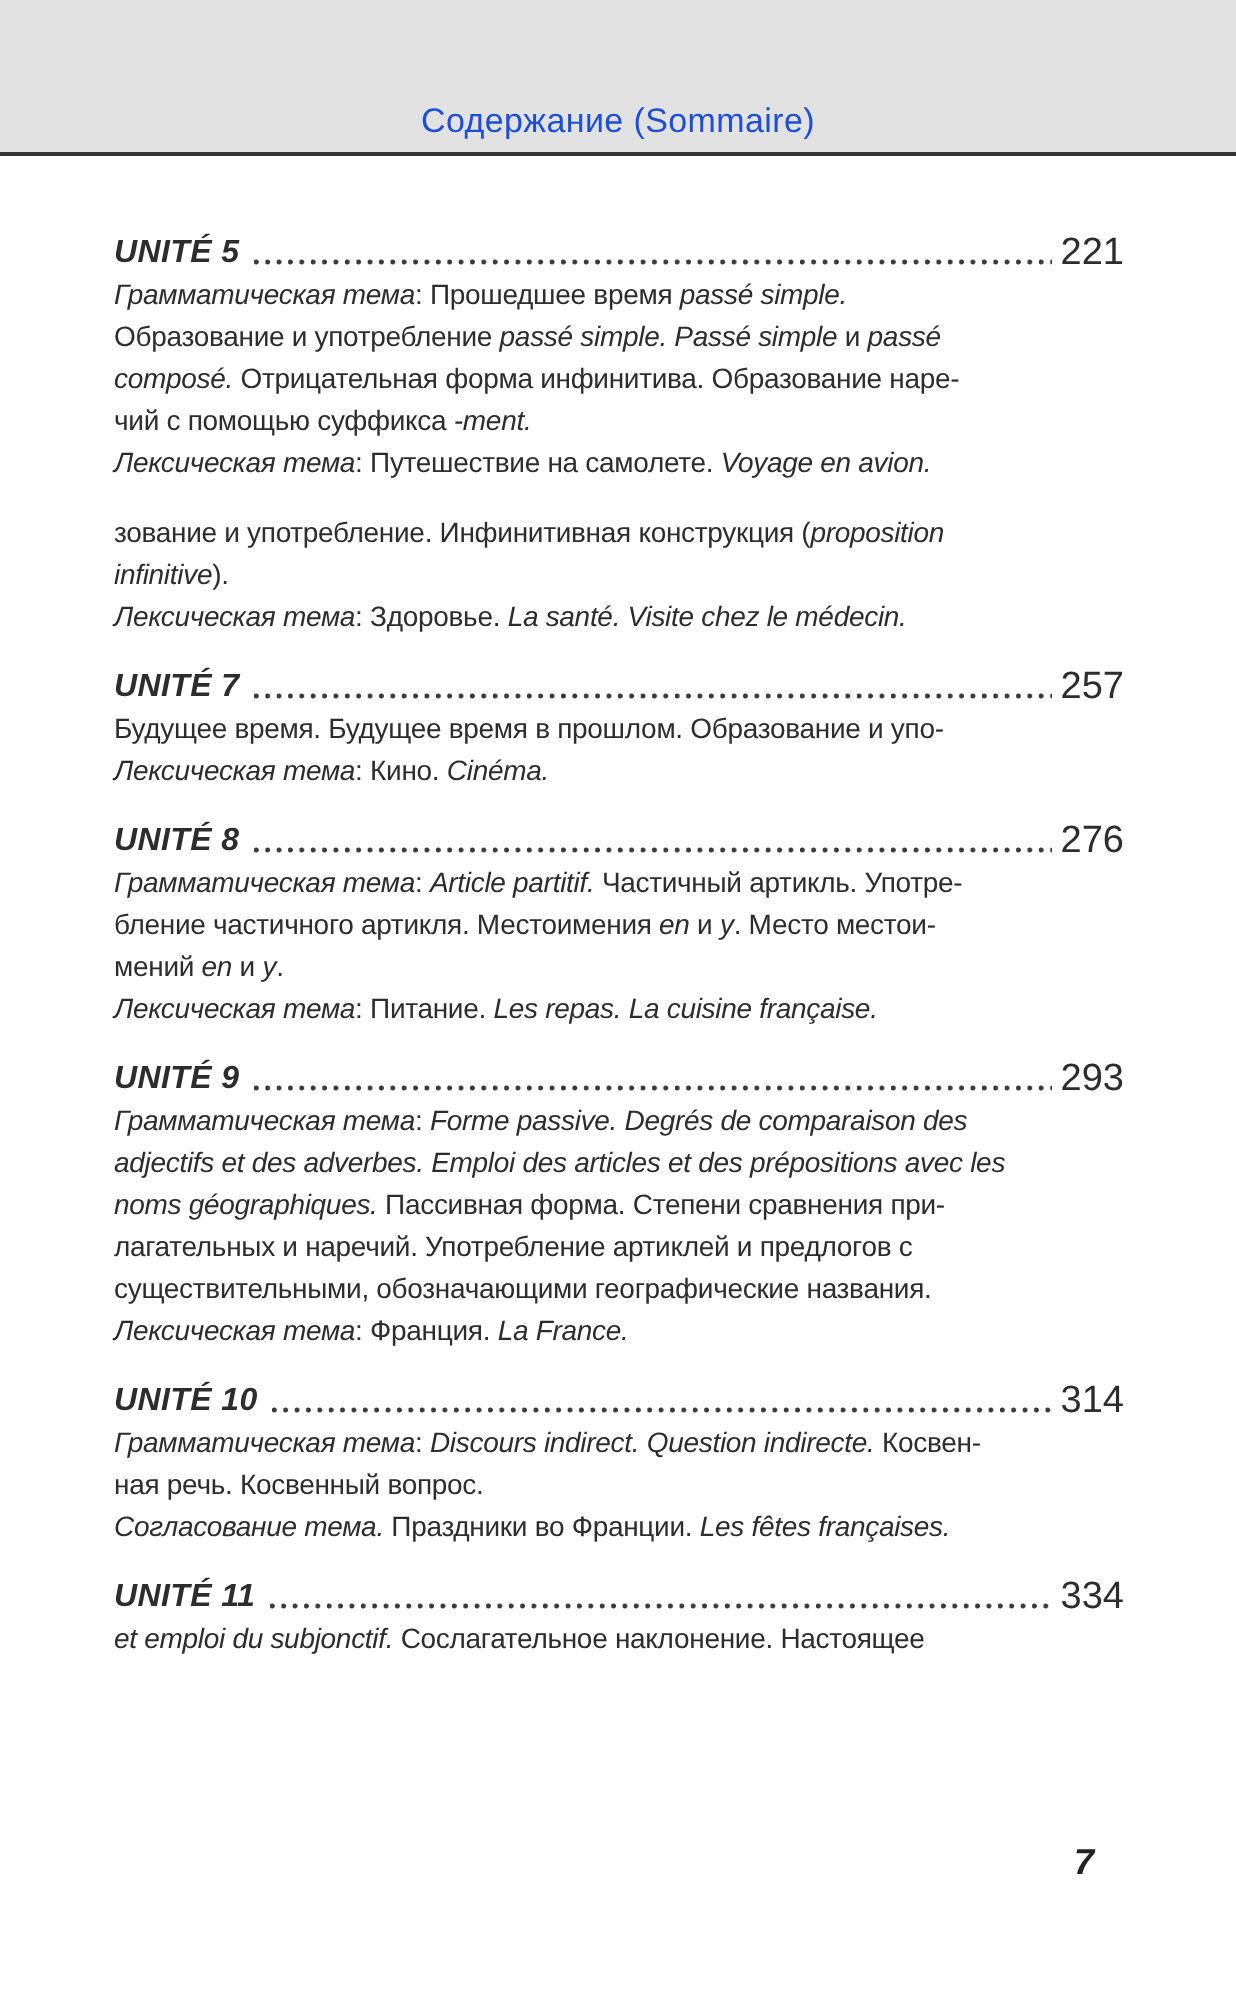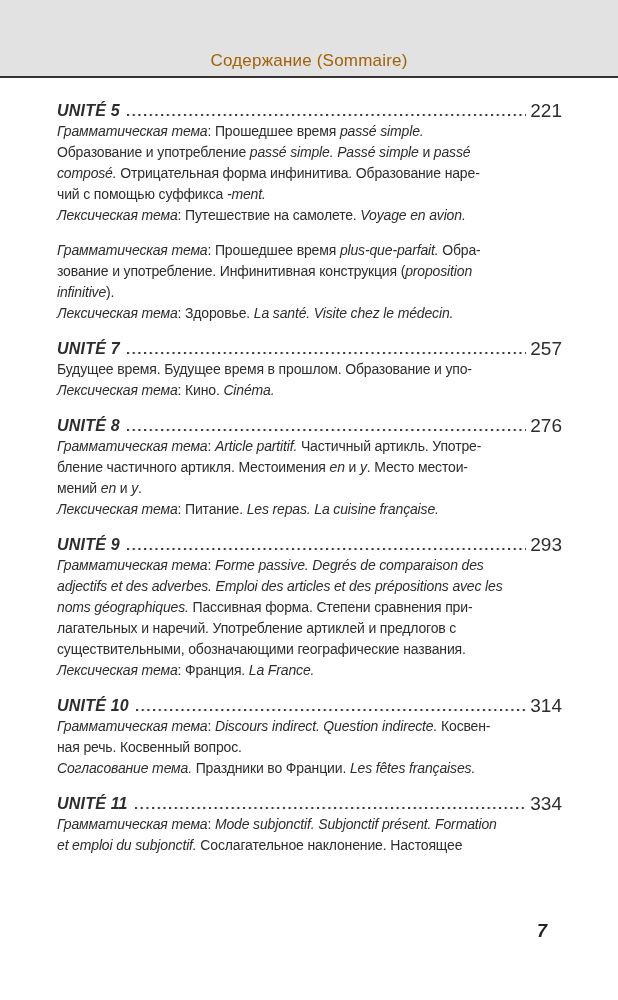--- a/index.html
+++ b/index.html
@@ -14,30 +14,30 @@
   .page-header {
     height: 76px;
     background: #e2e2e2;
     display: flex;
     align-items: flex-end;
     justify-content: center;
   }
   .page-header-title {
     font-size: 17px;
     line-height: 20px;
-    color: #a16207;
+    color: #1d4ed8;
     padding-bottom: 5px;
     letter-spacing: 0.2px;
   }
   .header-rule {
     height: 2px;
     background: #343434;
   }
   .toc {
-    padding: 22px 56px 0 57px;
+    padding: 38px 56px 0 57px;
   }
   .unit { margin-bottom: 14px; }
   .unit-row {
     display: flex;
     line-height: 21px;
     font-size: 16px;
   }
   .unit-label {
     font-weight: bold;
     font-style: italic;
@@ -92,21 +92,20 @@
         <div class="line"><i>Грамматическая тема</i><span>: Прошедшее время </span><i>passé simple.</i></div>
         <div class="line"><span>Образование и употребление </span><i>passé simple. Passé simple</i><span> и </span><i>passé</i></div>
         <div class="line"><i>composé.</i><span> Отрицательная форма инфинитива. Образование наре-</span></div>
         <div class="line"><span>чий с помощью суффикса </span><i>-ment.</i></div>
         <div class="line"><i>Лексическая тема</i><span>: Путешествие на самолете. </span><i>Voyage en avion.</i></div>
       </div>
   </section>
 
   <section class="unit">
     <div class="unit-body">
-        <div class="line"><i>Грамматическая тема</i><span>: Прошедшее время </span><i>plus-que-parfait.</i><span> Обра-</span></div>
         <div class="line"><span>зование и употребление. Инфинитивная конструкция (</span><i>proposition</i></div>
         <div class="line"><i>infinitive</i><span>).</span></div>
         <div class="line"><i>Лексическая тема</i><span>: Здоровье. </span><i>La santé. Visite chez le médecin.</i></div>
       </div>
   </section>
 
   <section class="unit">
     <div class="unit-row">
       <span class="unit-label">UNITÉ 7</span>
       <span class="leader"></span>
@@ -161,19 +160,18 @@
       </div>
   </section>
 
   <section class="unit">
     <div class="unit-row">
       <span class="unit-label">UNITÉ 11</span>
       <span class="leader"></span>
       <span class="unit-page">334</span>
     </div>
     <div class="unit-body">
-        <div class="line"><i>Грамматическая тема</i><span>: </span><i>Mode subjonctif. Subjonctif présent. Formation</i></div>
         <div class="line"><i>et emploi du subjonctif.</i><span> Сослагательное наклонение. Настоящее</span></div>
       </div>
   </section>
 </main>
 
 <div class="folio">7</div>
 
 </body></html>

